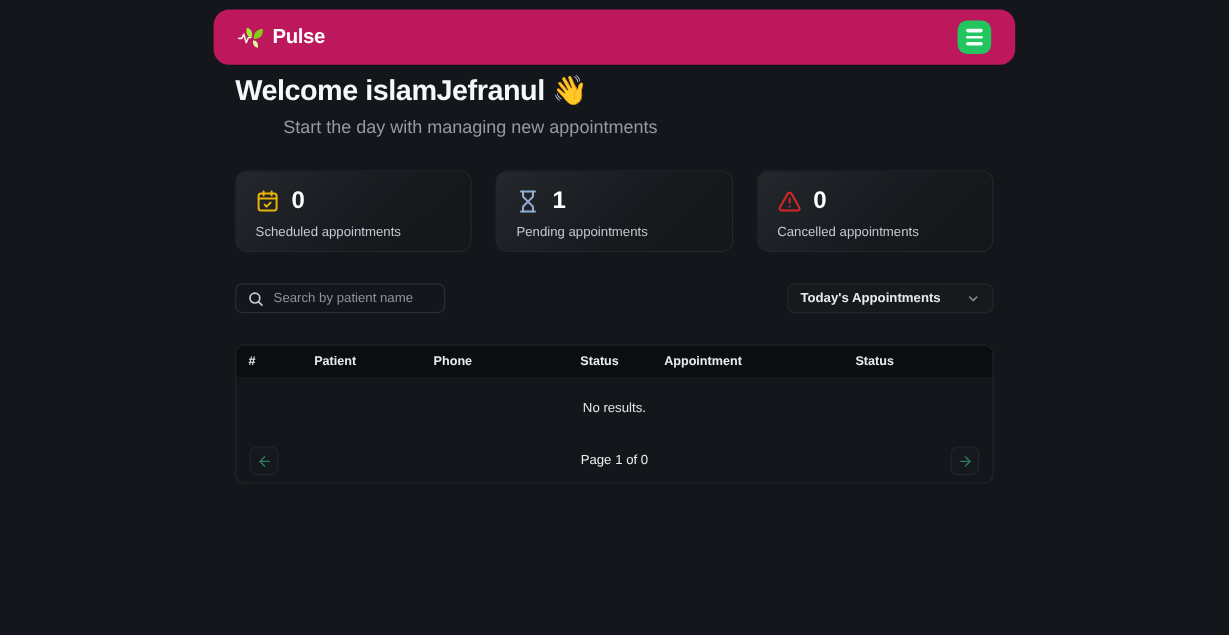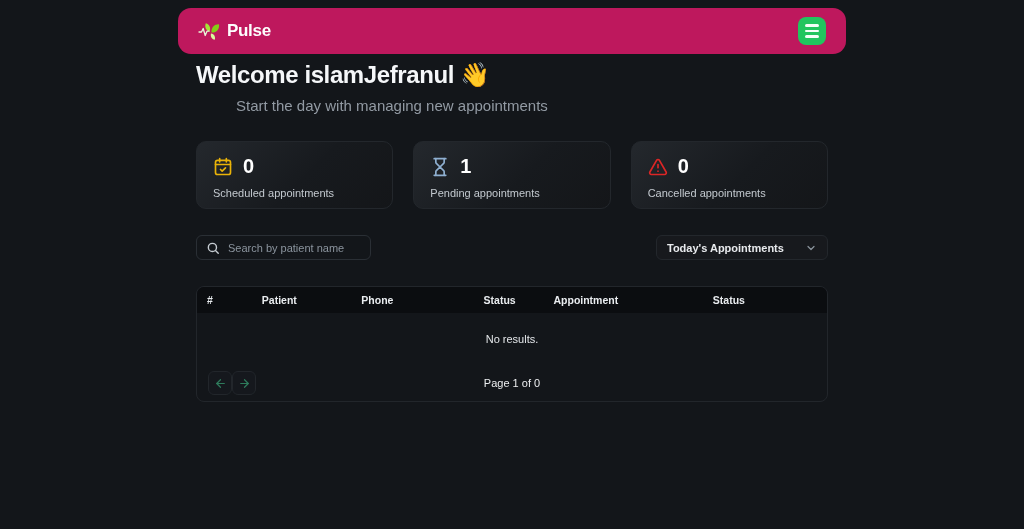--- a/index.html
+++ b/index.html
@@ -68,21 +68,21 @@
 
   
   .table-card { margin-top:26px; border:1px solid #22262b; border-radius:8px; overflow:hidden; }
   .thead { display:flex; background:#0b0d10; height:26px; align-items:center; }
   .th { font-size:10.5px; font-weight:700; color:#e9ecef; padding-left:10px; }
   .c0 { width:8.7%; }  .c1 { width:15.8%; } .c2 { width:15.0%; }
   .c3 { width:15.5%;text-align:center; } .c4 { width:25.3%; } .c5 { width:19.2%; }
   .empty-row { height:52px; display:flex; align-items:center; justify-content:center; }
   .empty-text { font-size:11px; color:#e3e6e9; }
 
-  .pagination { position:relative; height:36px; display:flex; align-items:center; justify-content:flex-start; padding:0 11px; }
+  .pagination { position:relative; height:36px; display:flex; align-items:center; justify-content:space-between; padding:0 11px; }
   .page-btn {
     width:24px; height:24px; border-radius:6px; background:#15181d; border:1px solid #22262b;
     display:flex; align-items:center; justify-content:center; color:#2e7c5c; cursor:pointer;
   }
   .page-label {
     position:absolute; left:50%; transform:translateX(-50%);
     font-size:11px; color:#eceef0;
   }
   svg { display:block; }
 </style>

